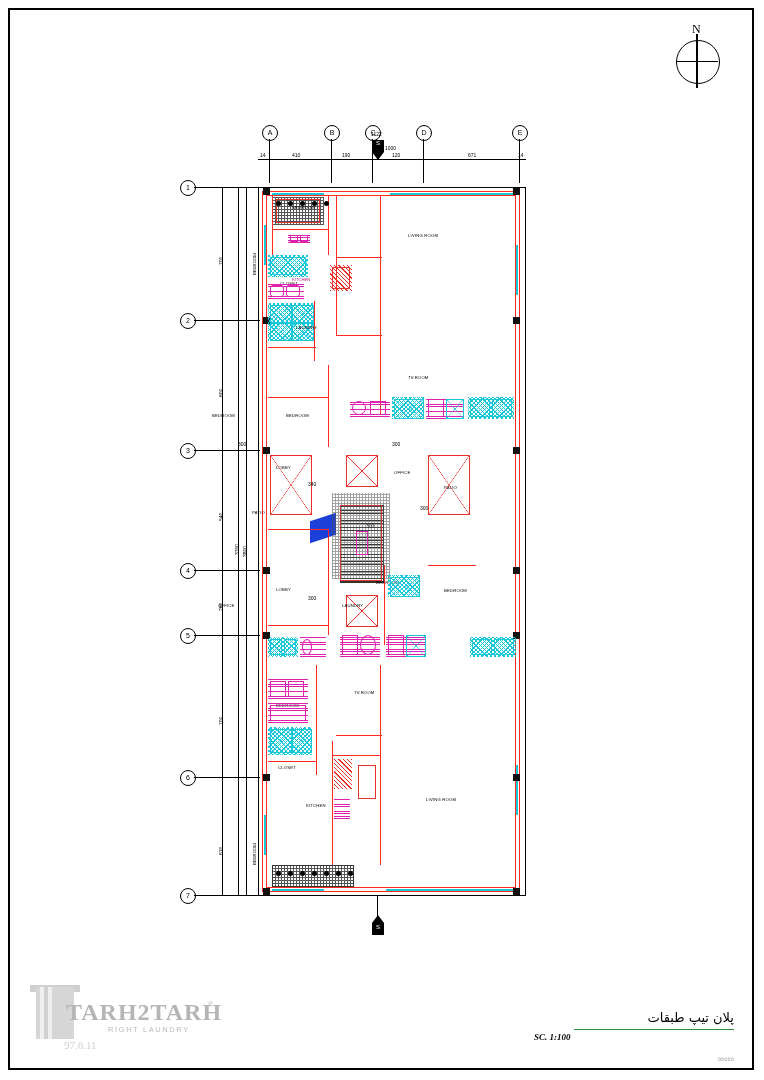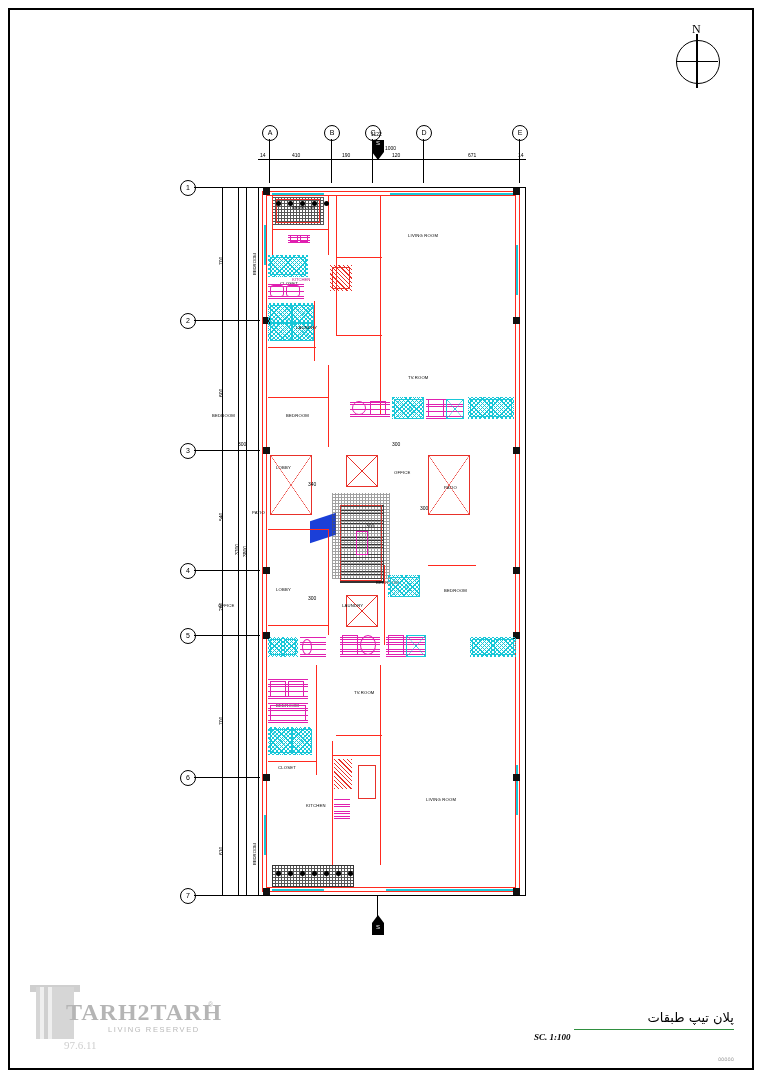--- a/index.html
+++ b/index.html
@@ -330,21 +330,21 @@
     <div class="ln" style="left:197px;top:770px;width:1.2px;height:24px;"></div>
     <div class="rect" style="left:192px;top:790px;width:12px;height:20px;background:#000;clip-path:polygon(50% 0,100% 40%,100% 100%,0 100%,0 40%);text-align:center;">
       <span style="color:#fff;font-size:6px;line-height:24px;">S</span>
     </div>
   </div>
 
   <div class="logo">
     <div class="cap"></div>
       <div class="col"></div>
     <div class="txt">TARH2TARH</div>
-    <div class="sub">LIVING RESERVED</div>
+    <div class="sub">RIGHT LAUNDRY</div>
     <div class="reg">®</div>
     <div class="wm">97.6.11</div>
   </div>
 
   <div class="titleblock">
     <div class="fa">پلان تیپ طبقات</div>
     <div class="rule"></div>
     <div class="sc">SC.  1:100</div>
   </div>
   <div class="sitecode">۵۵۵۵۵</div>

